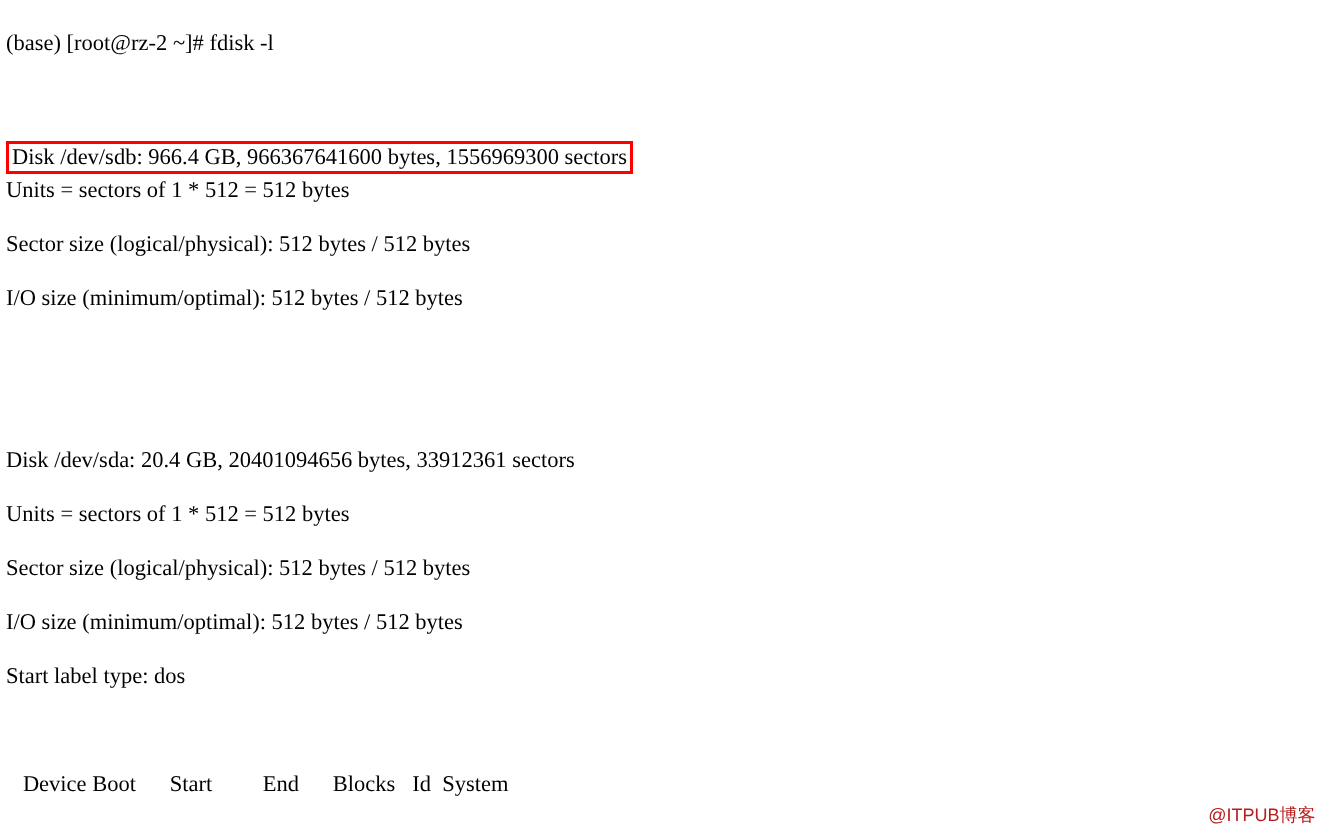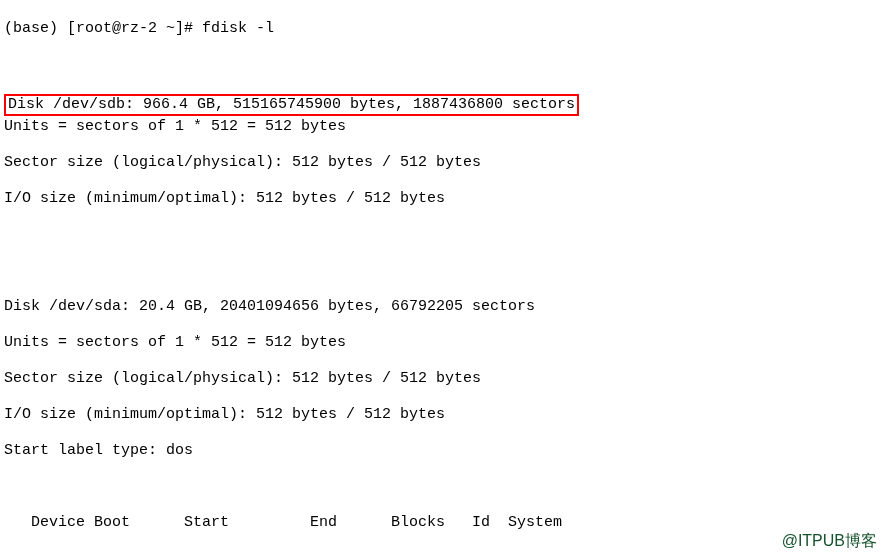--- a/index.html
+++ b/index.html
@@ -19,50 +19,51 @@
       overflow: hidden;
     }
     .terminal {
       white-space: pre;
       color: #000000;
       padding: 2px 4px;
     }
     .line {
       display: block;
       min-height: 18px;
+      font-family: Liberation Serif, serif;
     }
     .highlighted {
       border: 2px solid #ff0000;
       display: inline-block;
       padding: 0 2px;
       margin-top: 2px;
       margin-bottom: 2px;
     }
     .watermark {
       position: absolute;
       bottom: 8px;
       right: 12px;
-      color: #14532d;
+      color: #b91c1c;
       font-family: sans-serif;
-      font-size: 16px;
+      font-size: 12px;
     }
   </style>
 </head>
 <body>
 
 <div class="terminal">
 <span class="line">(base) [root@rz-2 ~]# fdisk -l</span>
 <span class="line"></span>
-<span class="line highlighted">Disk /dev/sdb: 966.4 GB, 515165745900 bytes, 1887436800 sectors</span>
+<span class="line highlighted">Disk /dev/sdb: 966.4 GB, 966367641600 bytes, 1556969300 sectors</span>
 <span class="line">Units = sectors of 1 * 512 = 512 bytes</span>
 <span class="line">Sector size (logical/physical): 512 bytes / 512 bytes</span>
 <span class="line">I/O size (minimum/optimal): 512 bytes / 512 bytes</span>
 <span class="line"></span>
 <span class="line"></span>
-<span class="line">Disk /dev/sda: 20.4 GB, 20401094656 bytes, 66792205 sectors</span>
+<span class="line">Disk /dev/sda: 20.4 GB, 20401094656 bytes, 33912361 sectors</span>
 <span class="line">Units = sectors of 1 * 512 = 512 bytes</span>
 <span class="line">Sector size (logical/physical): 512 bytes / 512 bytes</span>
 <span class="line">I/O size (minimum/optimal): 512 bytes / 512 bytes</span>
 <span class="line">Start label type: dos</span>
 <span class="line"></span>
 <span class="line">   Device Boot      Start         End      Blocks   Id  System</span>
 
 
 
 

